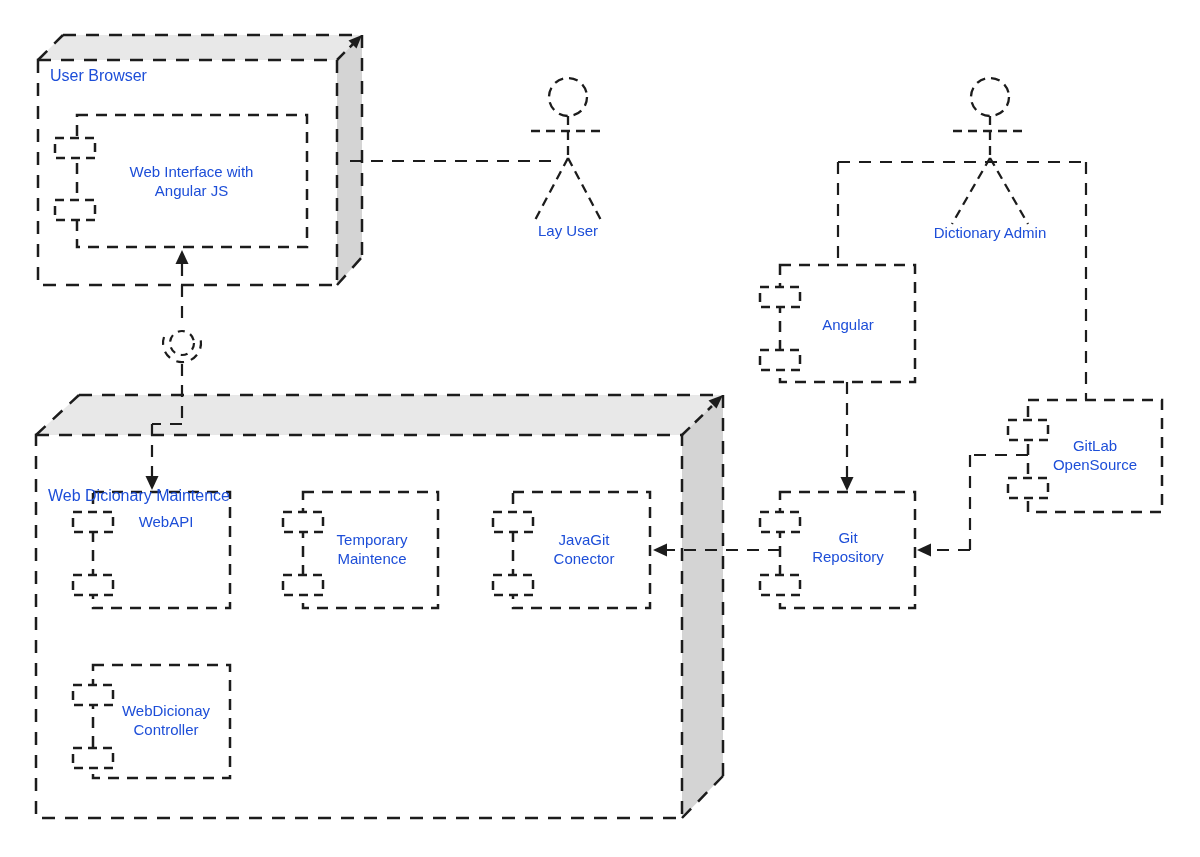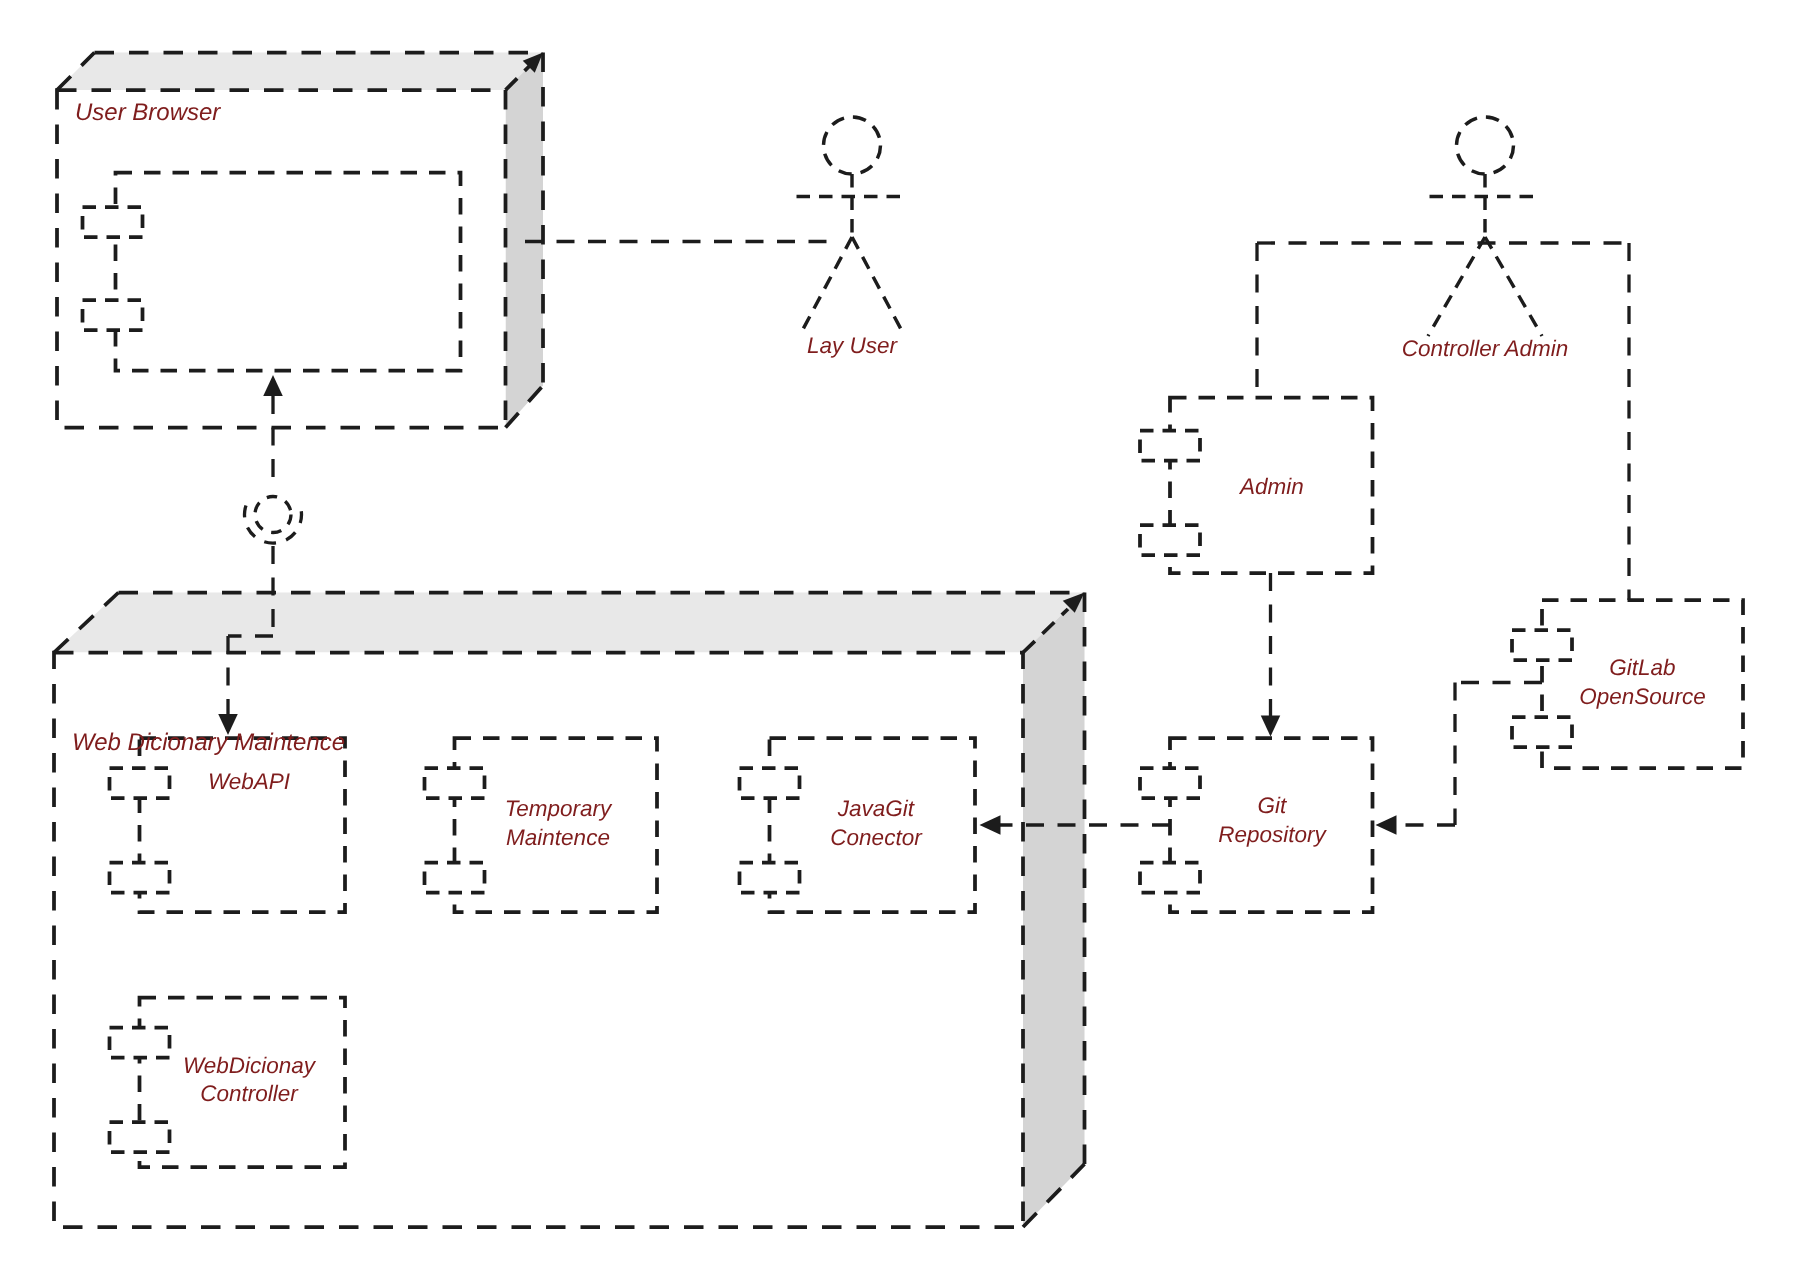--- a/index.html
+++ b/index.html
@@ -2,22 +2,22 @@
 <html><head>
 <meta charset="utf-8">
 <style>
   html,body{margin:0;padding:0;background:#ffffff;}
   .stage{
     position:relative;width:1200px;height:857px;background:#ffffff;
     font-family:"Liberation Sans", sans-serif;overflow:hidden;
   }
   .stage svg{position:absolute;left:0;top:0;}
   .lbl{
-    position:absolute;color:#7f1d1d;font-size:15px;line-height:1.27;
-    text-align:center;white-space:pre-line;pointer-events:none;font-style:italic;
+    position:absolute;color:#1d4ed8;font-size:15px;line-height:1.27;
+    text-align:center;white-space:pre-line;pointer-events:none;
   }
   .node-title{font-size:16px;text-align:left;}
 </style>
 </head>
 <body>
 
 <div class="stage">
 
 <svg width="1200" height="857" viewBox="0 0 1200 857">
 
@@ -134,23 +134,25 @@
     <polygon points="917,550 931,543.5 931,556.5" fill="#1c1c1c"></polygon>
   </g>
 
   <g>
     <line x1="780" y1="550" x2="666" y2="550" stroke="#1c1c1c" stroke-width="2.2" stroke-dasharray="12 9"></line>
     <polygon points="653,550 667,543.5 667,556.5" fill="#1c1c1c"></polygon>
   </g>
 </svg>
 
   <div class="lbl node-title" style="left:50px;top:66px;width:200px;">User Browser</div>
+  <div class="lbl" style="left:84px;top:162px;width:215px;">Web Interface with
+Angular JS</div>
   <div class="lbl" style="left:498px;top:221px;width:140px;">Lay User</div>
-  <div class="lbl" style="left:900px;top:223px;width:180px;">Controller Admin</div>
-  <div class="lbl" style="left:788px;top:315px;width:120px;">Admin</div>
+  <div class="lbl" style="left:900px;top:223px;width:180px;">Dictionary Admin</div>
+  <div class="lbl" style="left:788px;top:315px;width:120px;">Angular</div>
   <div class="lbl" style="left:788px;top:528px;width:120px;">Git
 Repository</div>
   <div class="lbl" style="left:1030px;top:436px;width:130px;">GitLab
 OpenSource</div>
   <div class="lbl node-title" style="left:48px;top:442px;width:280px;margin-top:44px;">Web Dicionary Maintence</div>
   <div class="lbl" style="left:106px;top:512px;width:120px;">WebAPI</div>
   <div class="lbl" style="left:312px;top:530px;width:120px;">Temporary
 Maintence</div>
   <div class="lbl" style="left:106px;top:701px;width:120px;">WebDicionay
 Controller</div>

